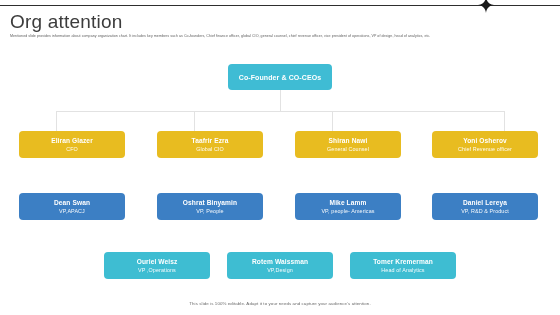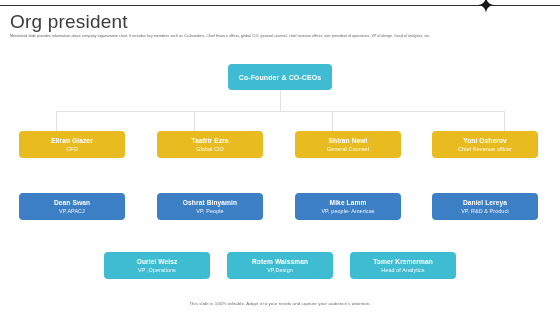--- a/index.html
+++ b/index.html
@@ -147,21 +147,21 @@
 <body>
 
 <div class="chart">
 
   <div class="header-rule"></div>
 
   <svg class="star-icon" viewBox="0 0 24 24">
     <path d="M12 0 C12.9 7.1 16.9 11.1 24 12 C16.9 12.9 12.9 16.9 12 24 C11.1 16.9 7.1 12.9 0 12 C7.1 11.1 11.1 7.1 12 0 Z" fill="#1a1a1a"></path>
   </svg>
 
-  <div class="slide-title">Org president</div>
+  <div class="slide-title">Org attention</div>
 
   <div class="subtitle">Mentioned slide provides information about company organization chart. It includes key members such as Co-founders, Chief finance officer, global CIO, general counsel, chief revenue officer, vice president of operations, VP of design, head of analytics, etc.</div>
 
   <svg class="connectors" viewBox="0 0 560 315">
     <g stroke="#e2e2e2" stroke-width="1" fill="none" shape-rendering="crispEdges">
       <line x1="280" y1="90" x2="280" y2="111"></line>
       <line x1="56" y1="111" x2="504" y2="111"></line>
       <line x1="56" y1="111" x2="56" y2="131"></line>
       <line x1="194" y1="111" x2="194" y2="131"></line>
       <line x1="332" y1="111" x2="332" y2="131"></line>

